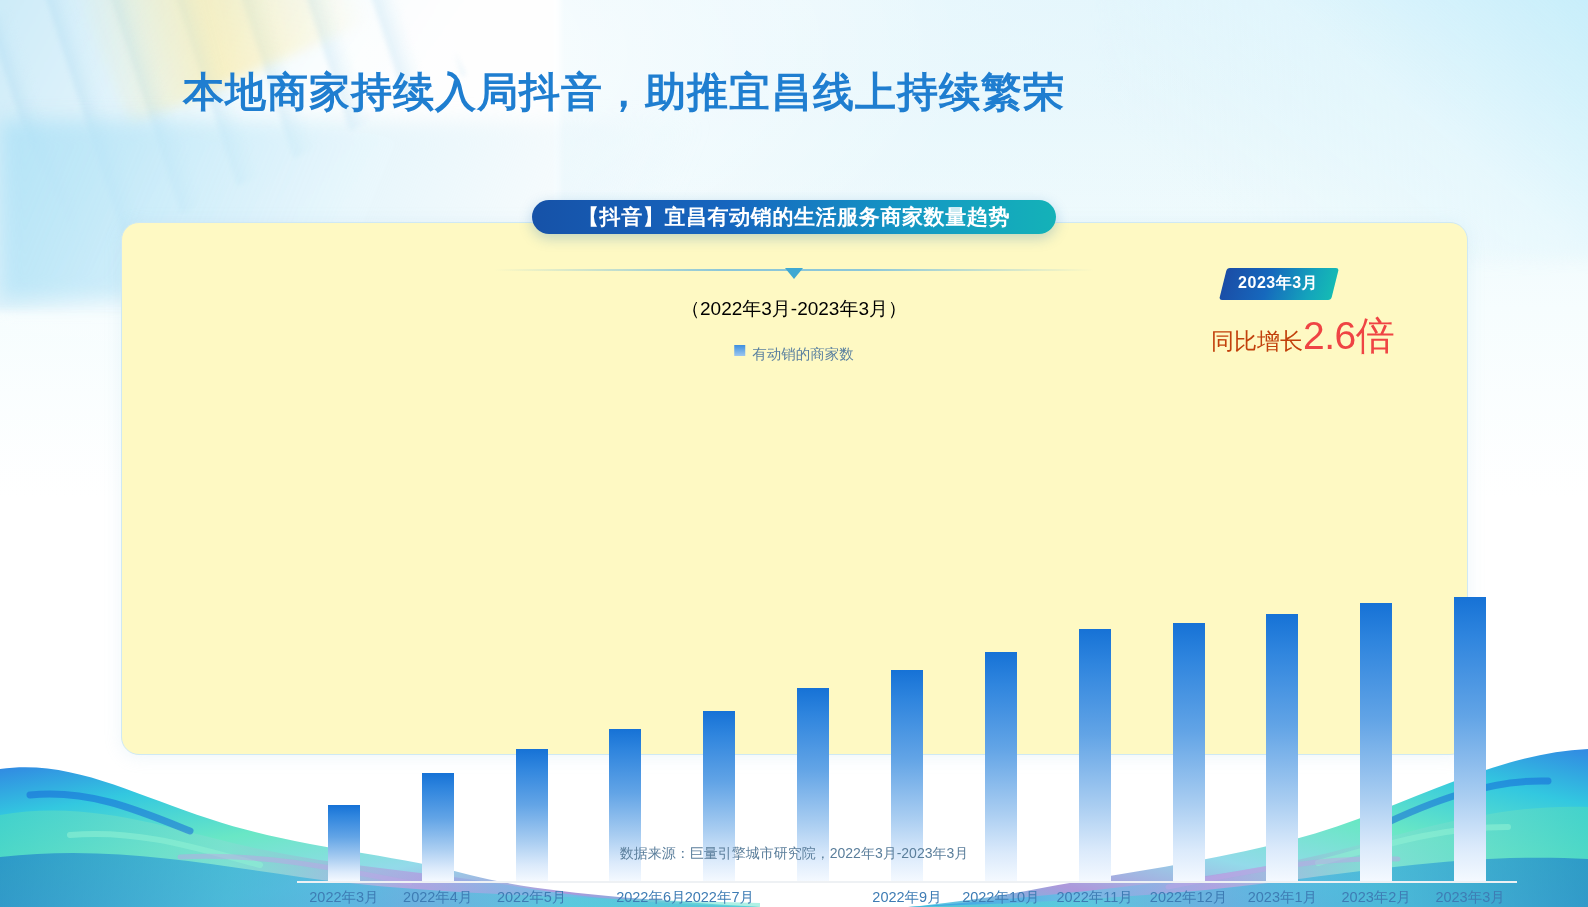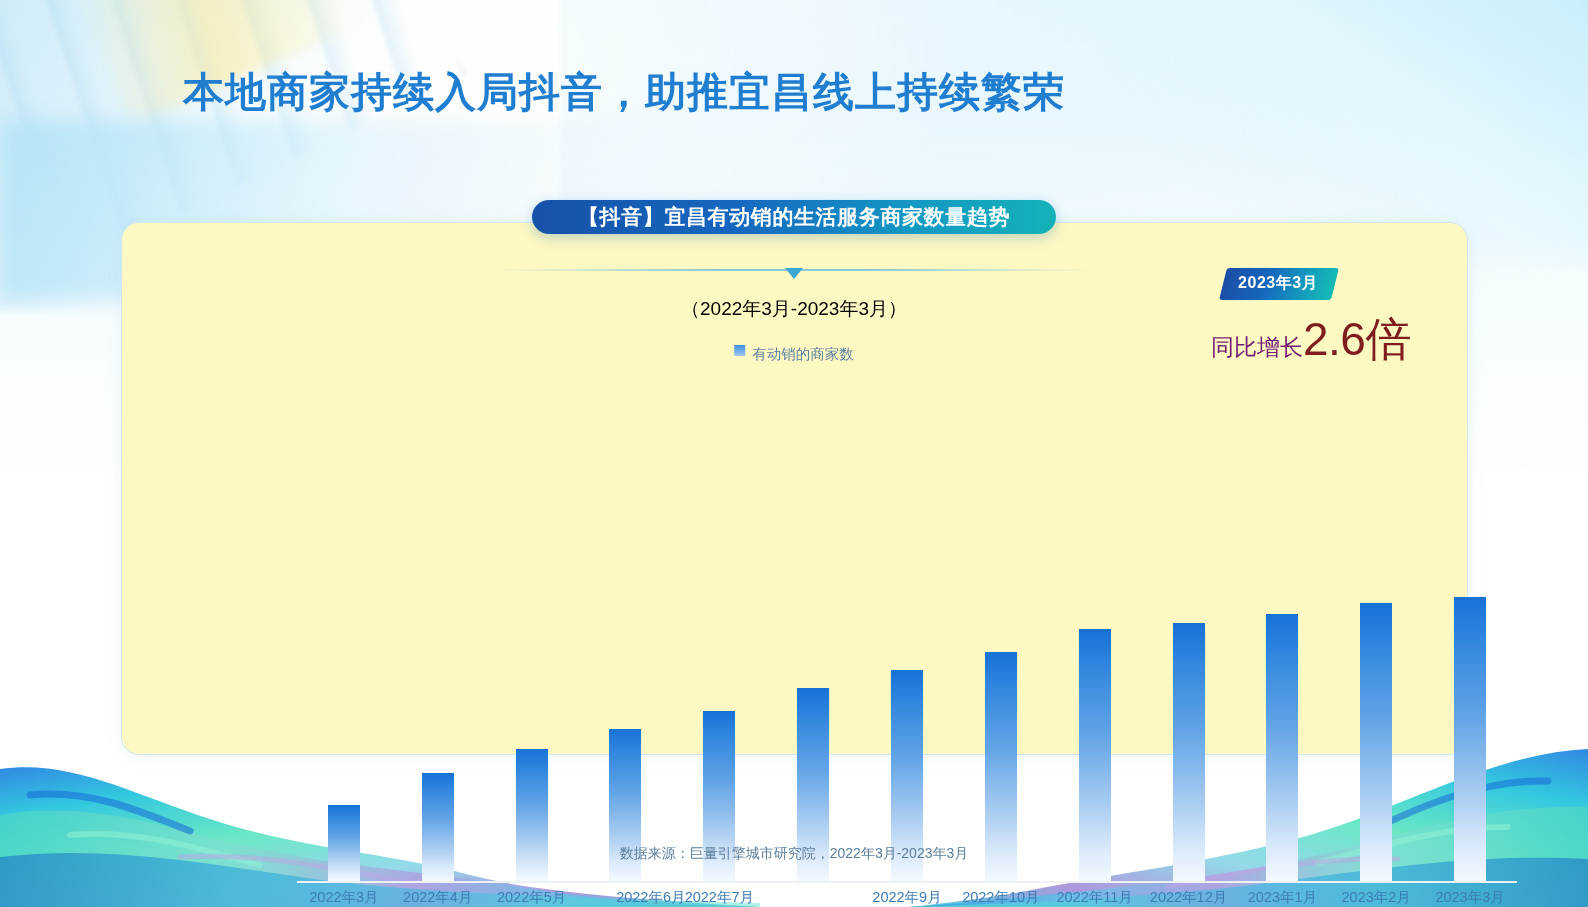--- a/index.html
+++ b/index.html
@@ -130,22 +130,22 @@
     background:linear-gradient(95deg,#1b4da6 0%, #1668bd 40%, #14a3bc 78%, #15bbb4 100%);
     color:#fff; font-size:16px; font-weight:700; letter-spacing:.5px;
     transform:skewX(-14deg);
     border-radius:3px;
   }
   .badge span{ display:inline-block; transform:skewX(14deg); }
   .growth{
     margin-top:9px; margin-left:-12px;
     display:flex; align-items:baseline; white-space:nowrap;
   }
-  .growth-prefix{ font-size:23px; color:#701a75; font-weight:500; }
-  .growth-value{ font-size:46px; color:#7f1d1d; font-weight:400; letter-spacing:-.5px; }
+  .growth-prefix{ font-size:23px; color:#c2410c; font-weight:500; }
+  .growth-value{ font-size:39px; color:#ef4444; font-weight:400; letter-spacing:-.5px; }
 
   
   .plot{
     position:absolute; left:175px; top:365px; width:1220px; height:295px;
   }
   .baseline{
     position:absolute; left:0; bottom:0; width:1220px; height:2px;
     background:#eef1f4;
   }
   .bars{

